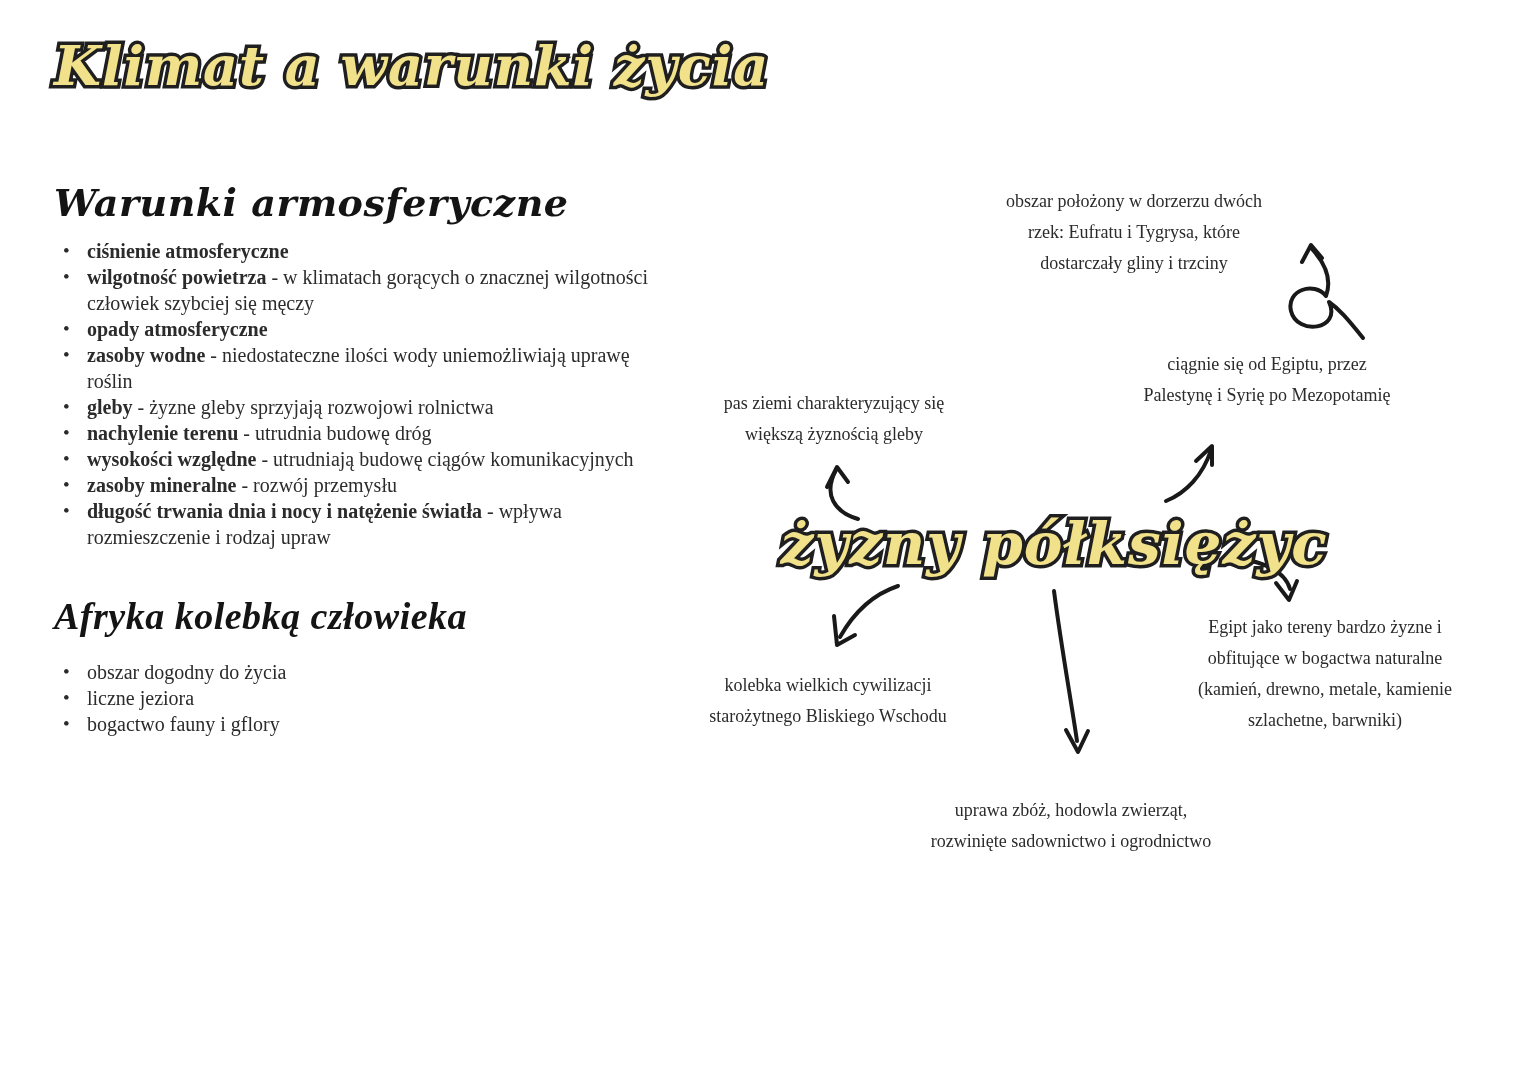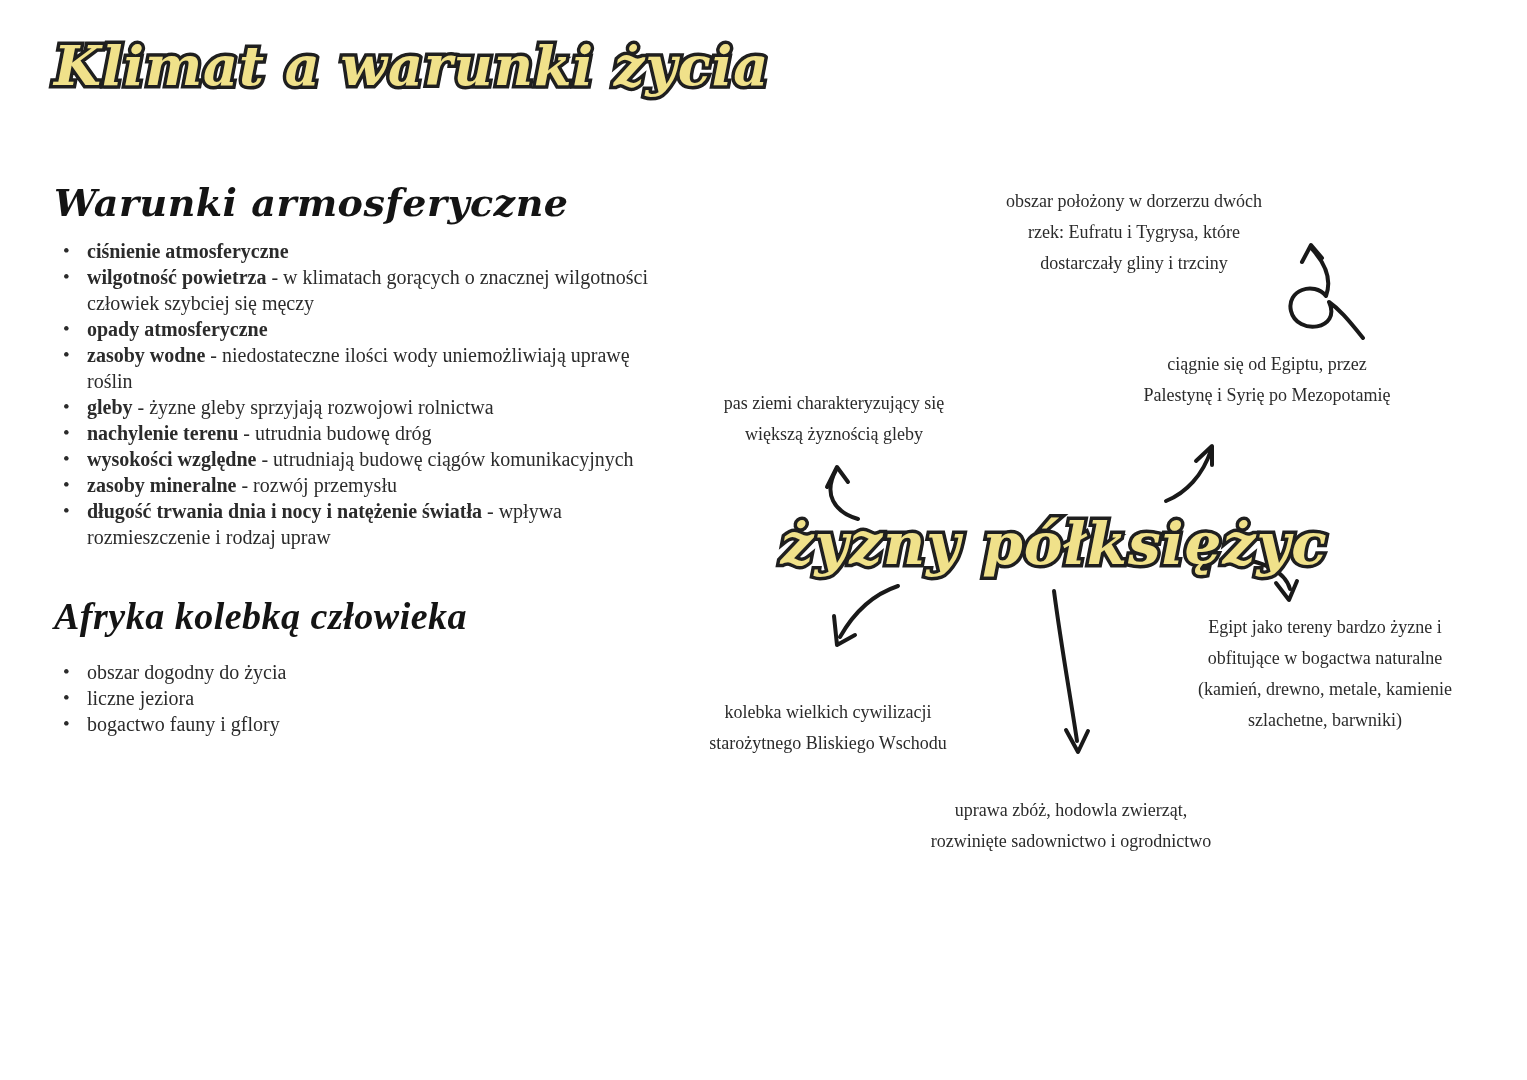--- a/index.html
+++ b/index.html
@@ -88,21 +88,21 @@
     transform: translateX(-50%);
     text-align: center;
     font-size: 18px;
     line-height: 31px;
     color: #2b2b2b;
   }
   .node .line { white-space: nowrap; }
   .node-rivers      { left: 1134px; top: 186px; }
   .node-extent      { left: 1267px; top: 349px; }
   .node-soil        { left:  834px; top: 388px; }
-  .node-cradle      { left:  828px; top: 670px; margin-top: 27px; }
+  .node-cradle      { left:  828px; top: 670px; }
   .node-egypt       { left: 1295px; top: 612px; margin-left: 30px; }
   .node-agriculture { left: 1071px; top: 795px; }
 
   .center-label {
     left: 1054px;
     top: 510px;
     transform: translateX(-50%);
     margin: 0;
     font-size: 58px;
     letter-spacing: 1px;

